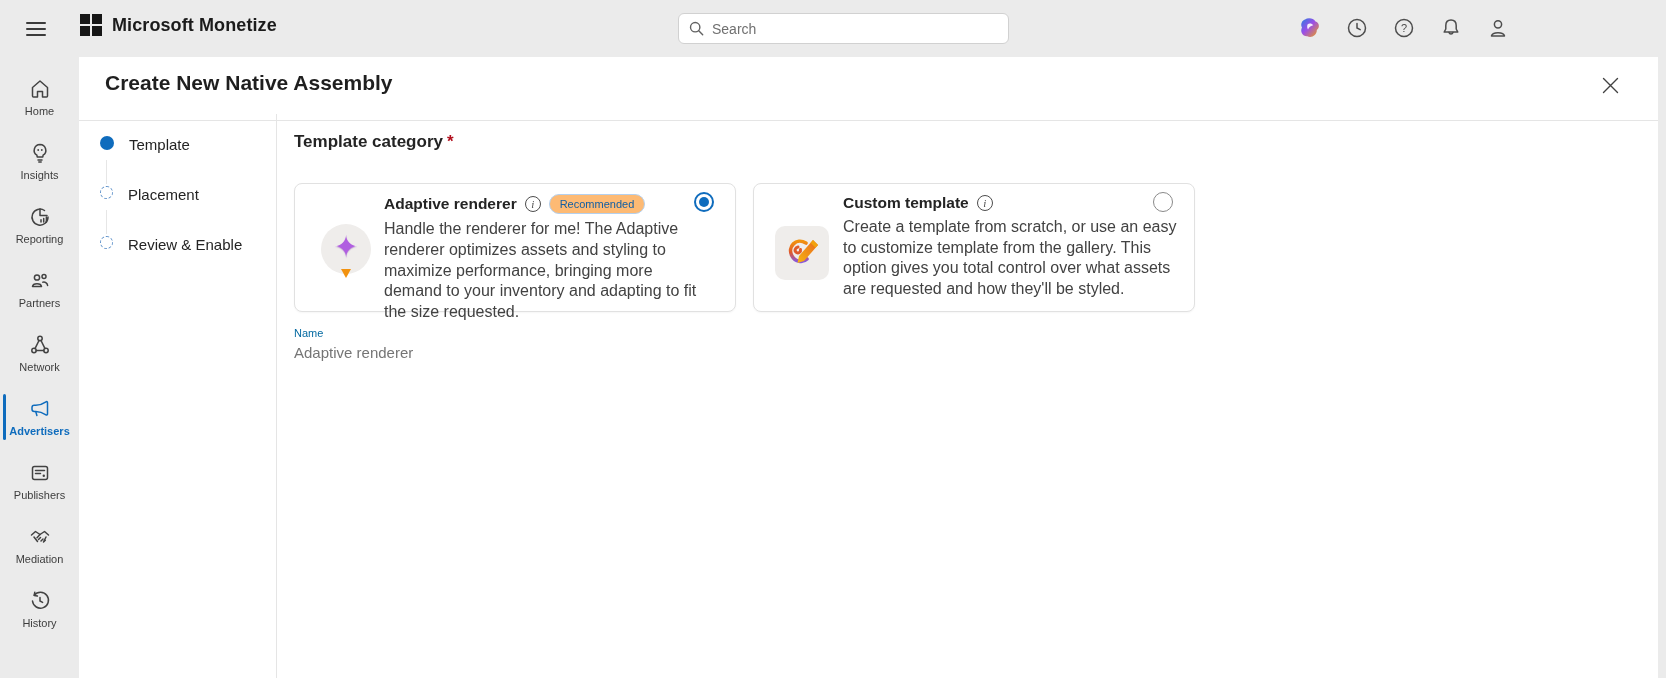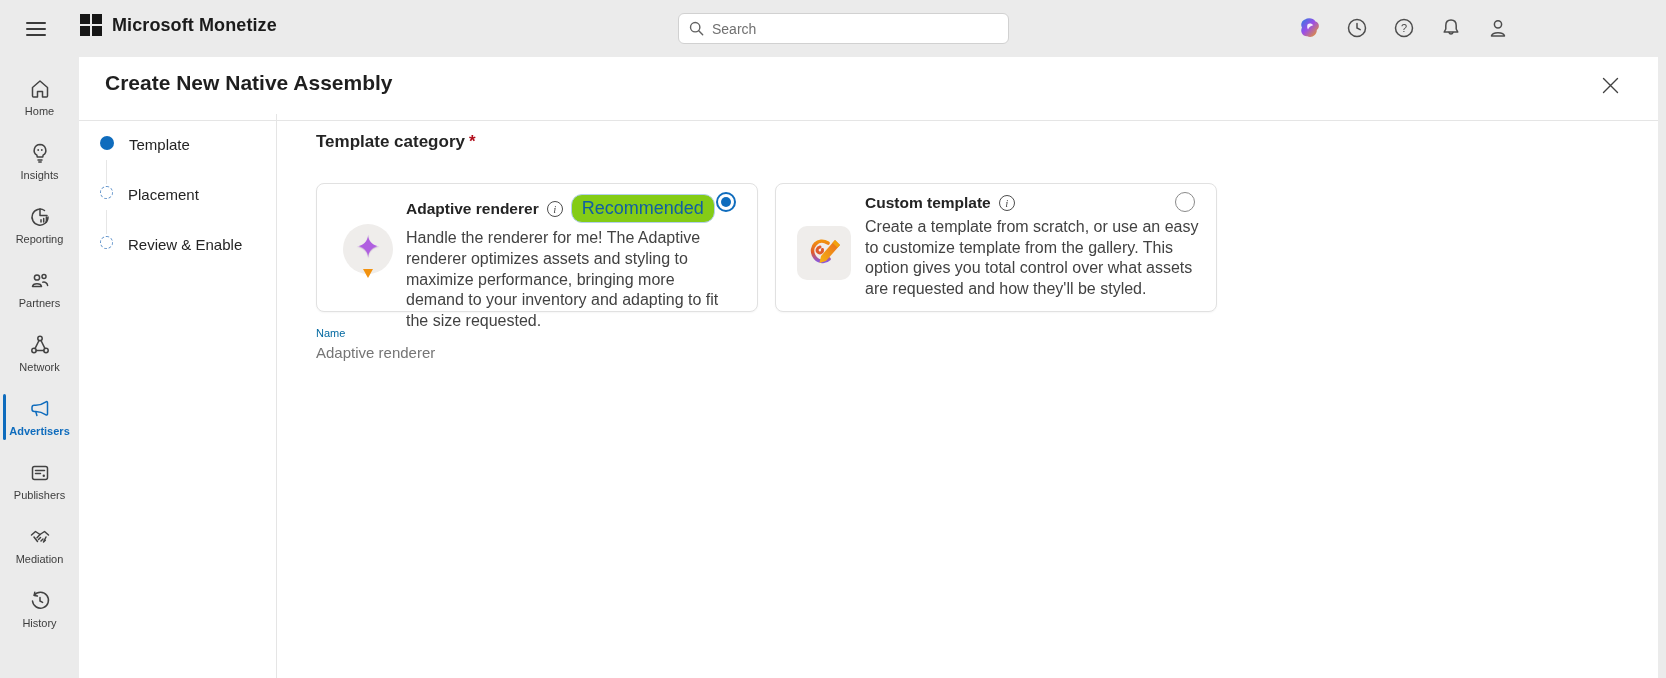--- a/index.html
+++ b/index.html
@@ -55,21 +55,21 @@
   .step { position:absolute; left:21px; display:flex; gap:15px; height:20px; cursor:pointer; }
   .step .dot { width:14px; height:14px; border-radius:50%; flex:0 0 auto; }
   .step.active .dot { background:#0f6cbd; }
   .step.upcoming .dot { width:13px; height:13px; border:1.5px dashed #5b8fc9; background:#fff; }
   .step-label { font-size:15px; color:#242424; }
   .step-connector { position:absolute; left:27px; width:1px; background:#e6e6e6; }
   .conn-1 { top:46px; height:24px; }
   .conn-2 { top:96px; height:24px; }
 
   
-  .content { position:absolute; left:199px; top:57px; right:0; bottom:0; padding-left:38px; }
+  .content { position:absolute; left:199px; top:57px; right:0; bottom:0; padding-left:16px; }
   .section-title { margin-top:18px; font-size:17px; font-weight:700; color:#242424; }
   .required { color:#b10e1c; font-weight:700; margin-left:4px; }
 
   .cards { display:flex; gap:17px; margin-top:31px; }
   .option-card { position:relative; width:442px; height:129px; background:#fff;
     border:1px solid #e1e1e1; border-radius:8px; box-shadow:0 1px 2px rgba(0,0,0,.04); cursor:pointer; }
   .card-icon { position:absolute; left:26px; top:40px; }
   .icon-circle { width:50px; height:50px; border-radius:50%; background:#efedeb;
     display:flex; align-items:center; justify-content:center; position:relative; }
   .spark { font-size:30px; line-height:1; color:#b05fe0;
@@ -78,21 +78,21 @@
     width:0; height:0; border-left:5px solid transparent; border-right:5px solid transparent;
     border-top:9px solid #f2920f; }
   .icon-square { width:54px; height:54px; border-radius:10px; background:#efedeb;
     display:flex; align-items:center; justify-content:center; }
   .card-text { margin-left:89px; padding-top:10px; }
   .card-title-row { display:flex; align-items:center; gap:8px; }
   .card-title { font-size:15.5px; font-weight:700; color:#242424; }
   .info-icon { width:16px; height:16px; border:1px solid #4d4d4d; border-radius:50%;
     display:inline-flex; align-items:center; justify-content:center;
     font-family:"Liberation Serif", serif; font-style:italic; font-size:11px; color:#4d4d4d; flex:0 0 auto; }
-  .badge { font-size:18px; color:#115ea3; background:#84cc16; border:1px solid #b4d0ee;
+  .badge { font-size:11px; color:#115ea3; background:#fdba74; border:1px solid #b4d0ee;
     border-radius:11px; padding:2px 10px; line-height:1.3; white-space:nowrap; }
   .card-desc { margin-top:5px; font-size:16px; line-height:1.29; color:#424242; }
   .desc-1 { width:326px; }
   .desc-2 { width:340px; }
   .radio { position:absolute; top:8px; right:21px; width:20px; height:20px; border-radius:50%;
     background:#fff; cursor:pointer; }
   .radio.checked { border:2px solid #0f6cbd; }
   .radio.checked::after { content:""; position:absolute; inset:3px; border-radius:50%; background:#0f6cbd; }
   .radio.unchecked { border:1px solid #8a8a8a; }
 

